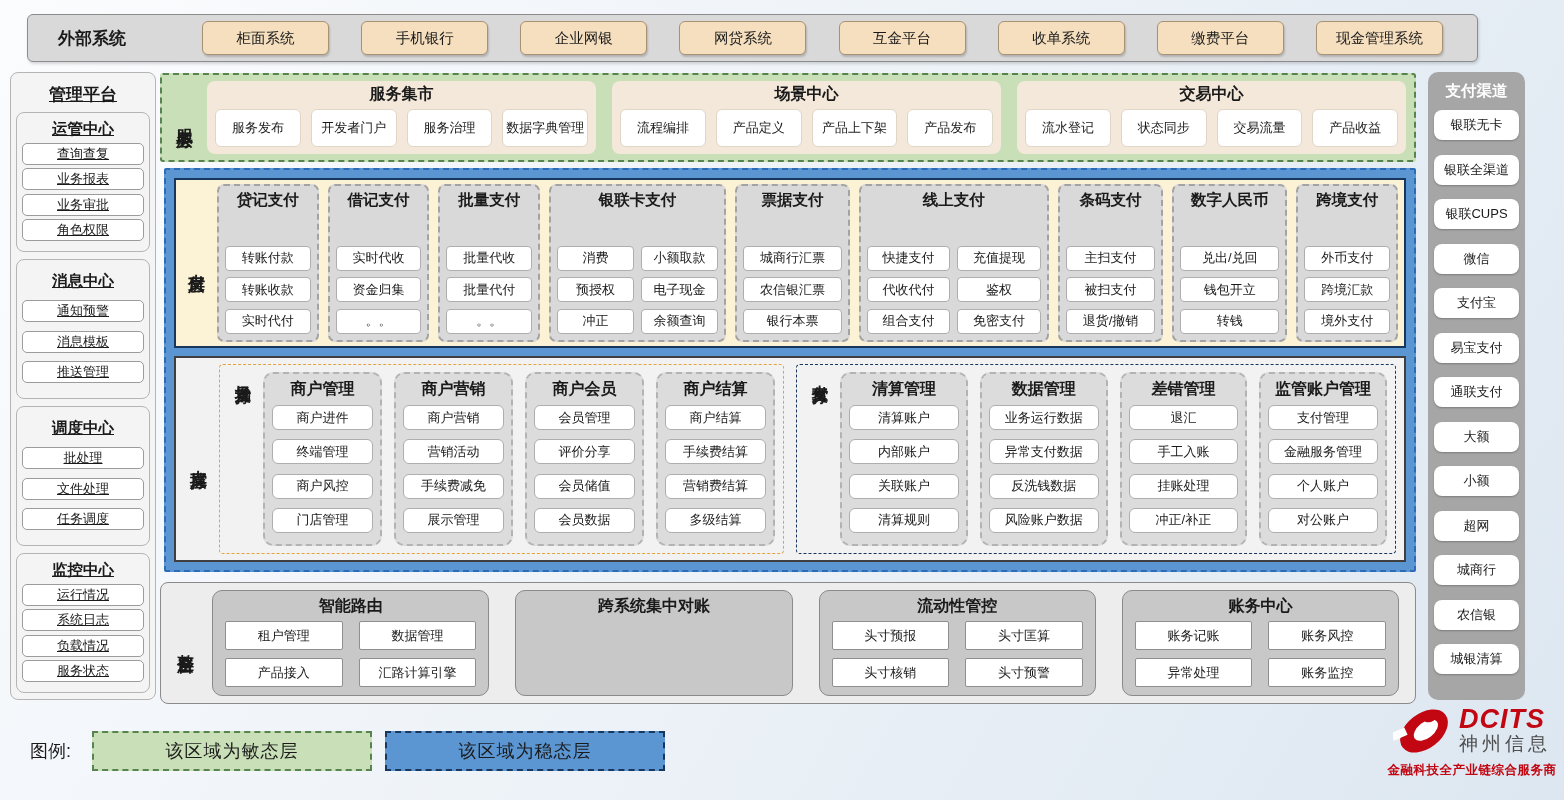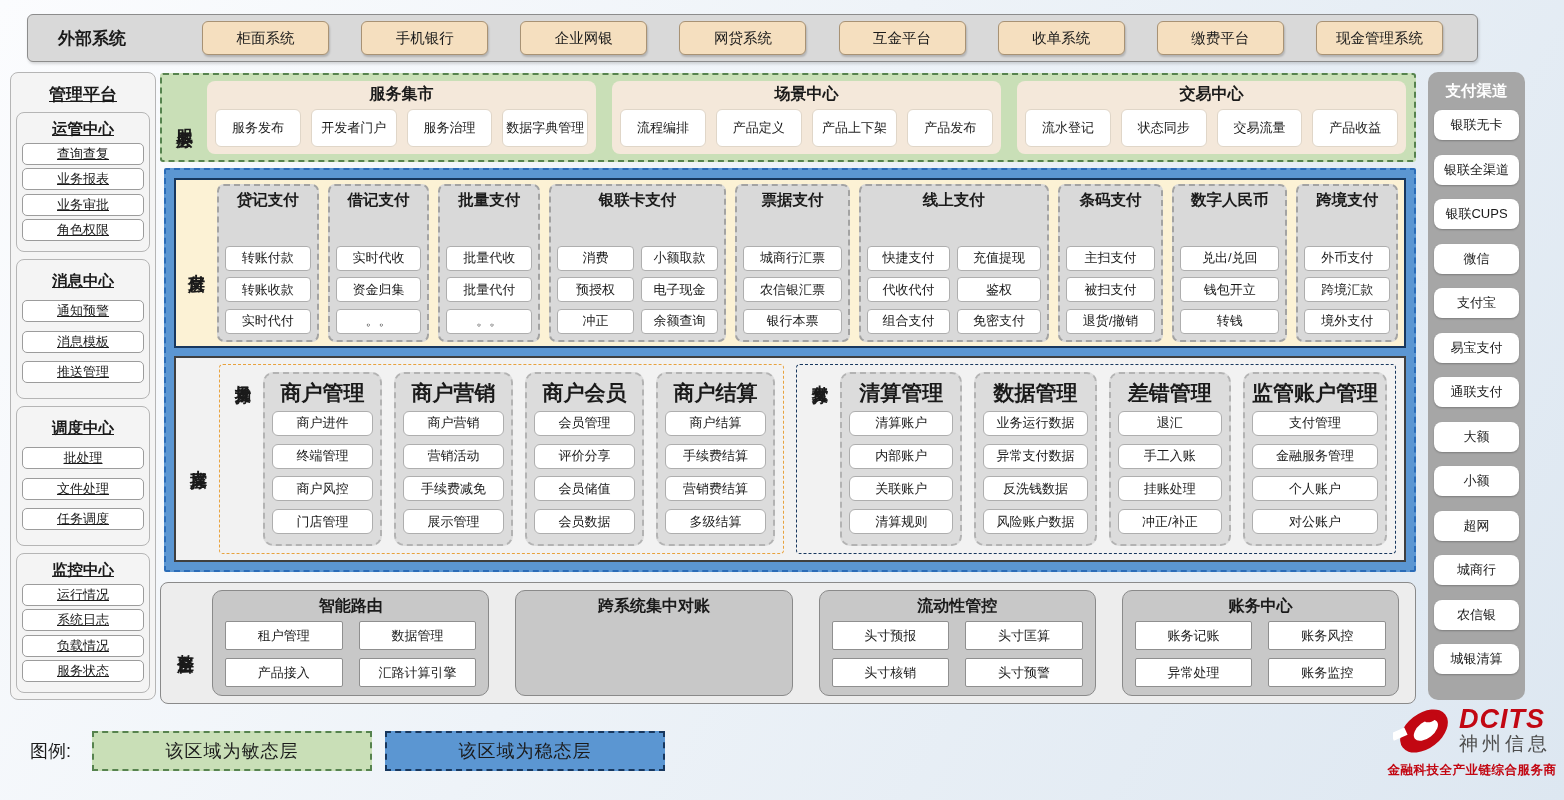--- a/index.html
+++ b/index.html
@@ -74,21 +74,21 @@
     display:flex; padding:6px 8px; }
   .sup-sections { flex:1; display:flex; gap:12px; margin-left:6px; }
   .sec { border-radius:4px; display:flex; padding:7px 8px; }
   .sec-orange { border:1.5px dashed #e8a23d; flex:0.94; }
   .sec-navy { border:1.5px dashed #17375e; flex:1; }
   .sec-label { writing-mode:vertical-rl; text-orientation:upright; font-weight:bold;
     font-size:16px; letter-spacing:1px; display:flex; align-items:center; padding:0 4px; white-space:nowrap; }
   .sec-groups { flex:1; display:flex; gap:12px; margin-left:6px; }
   .sup-group { flex:1; background:#dcdcdc; border:2px dashed #b3b3b3; border-radius:10px;
     padding:3px 7px 8px; display:flex; flex-direction:column; }
-  .sup-group-title { text-align:center; font-weight:bold; font-size:21px; padding:2px 0; white-space:nowrap; }
+  .sup-group-title { text-align:center; font-weight:bold; font-size:16px; padding:2px 0; white-space:nowrap; }
   .sup-items { flex:1; display:flex; flex-direction:column; justify-content:space-evenly; gap:6px; }
   .sup-item { background:#fff; border:1px solid #aeaeae; border-radius:6px;
     height:25px; display:flex; align-items:center; justify-content:center;
     font-size:13px; white-space:nowrap; padding:0 4px; }
 
   
   .intg { position:absolute; left:160px; top:582px; width:1256px; height:122px;
     background:#ededed; border:1.5px solid #8a8a8a; border-radius:8px;
     display:flex; padding:7px 10px; }
   .intg-groups { flex:1; display:flex; gap:26px; margin:0 6px 0 12px; }

